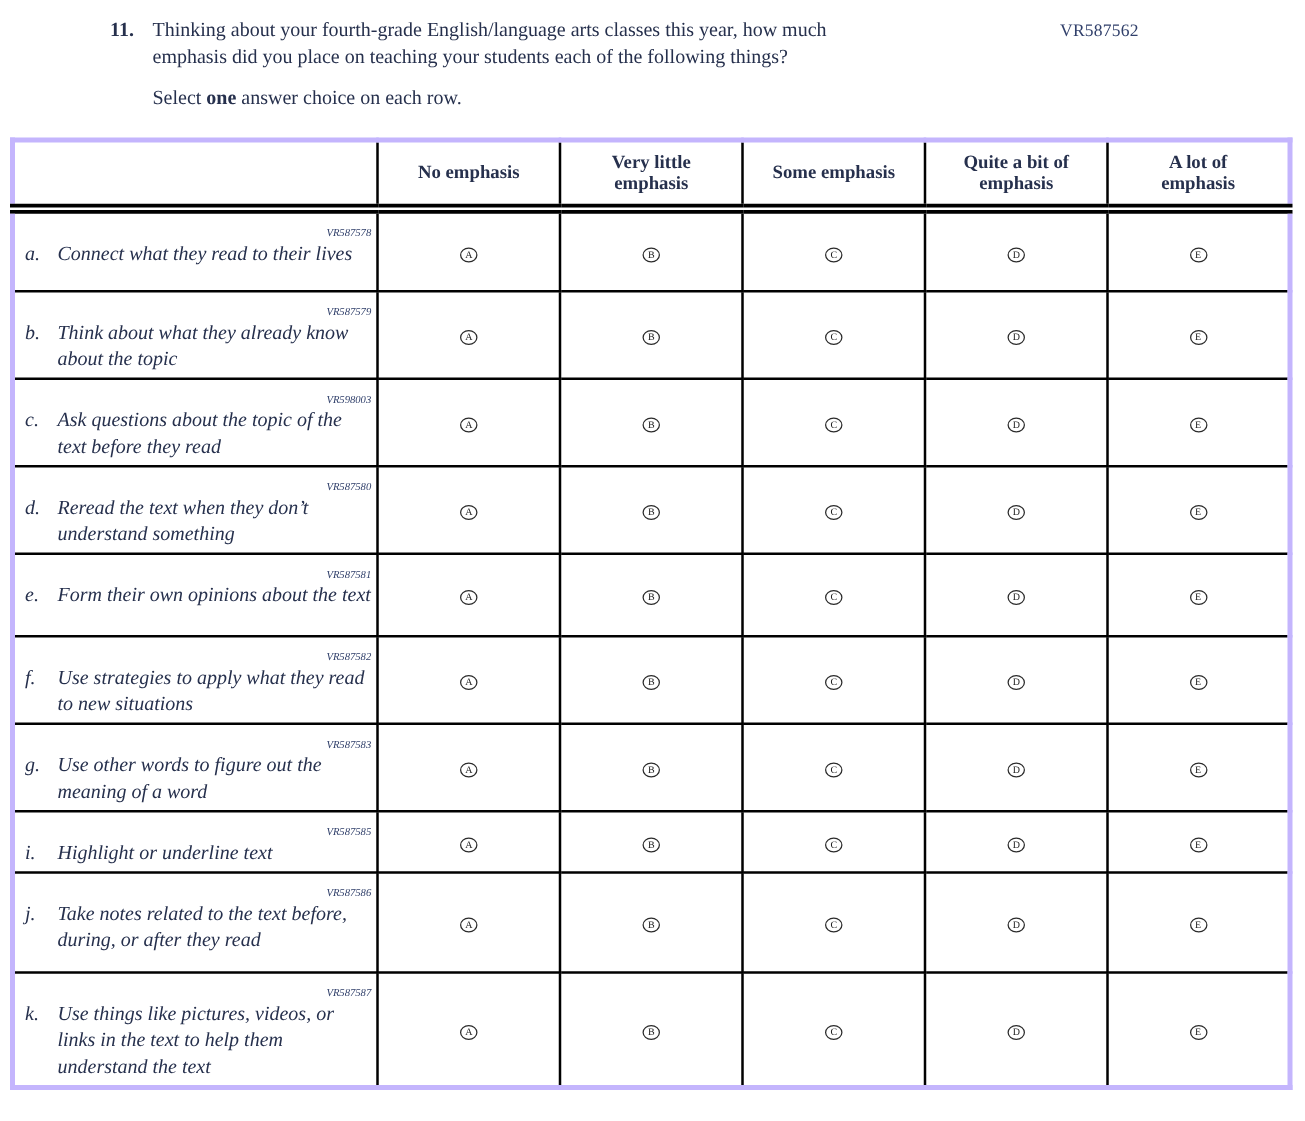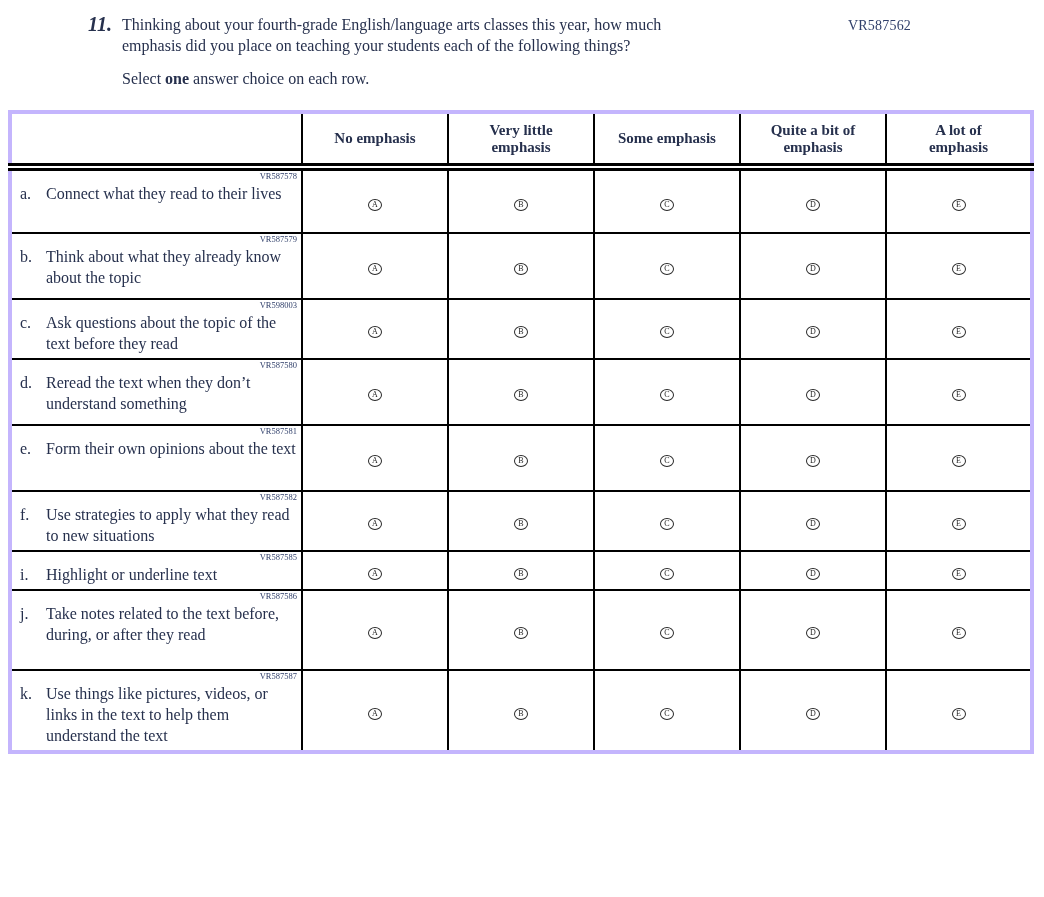--- a/index.html
+++ b/index.html
@@ -12,21 +12,21 @@
     overflow: hidden;
   }
 
   
   .top-code {
     position: absolute; top: 18px; left: 848px;
     font-size: 14px; color: #31406b; letter-spacing: 0.2px;
   }
   .question-block { position: absolute; top: 14px; left: 88px; }
   .q-row { display: flex; }
-  .q-num { font-weight: bold; font-size: 20px; line-height: 21px; width: 34px; flex-shrink: 0; font-style: italic; }
+  .q-num { font-weight: bold; font-size: 16px; line-height: 21px; width: 34px; flex-shrink: 0; }
   .q-text { font-size: 16px; line-height: 21px; width: 600px; }
   .q-instruction { margin: 12px 0 0 34px; font-size: 16px; line-height: 21px; }
   .q-instruction b { font-weight: bold; text-align: center; }
 
   
   table.grid {
     position: absolute; top: 110px; left: 8px;
     border-collapse: collapse; table-layout: fixed;
     width: 1024px;
     border: 4px solid #c4b5fd;
@@ -37,21 +37,22 @@
   thead th {
     height: 45px;
     border-bottom: 8px double #000;
     font-size: 15px; font-weight: bold; line-height: 17px;
     text-align: center; vertical-align: middle;
     padding: 2px 10px;
   }
   .hl { display: block; }
   td.label-cell {
     vertical-align: top;
-    padding: 0 4px 4px 8px;
+    padding: 10px 4px 4px 8px;
+    font-style: italic;
   }
   .vr {
     text-align: right;
     font-size: 8.5px; line-height: 11px;
     color: #31406b;
   }
   .stem { display: flex; font-size: 16px; line-height: 21px; margin-top: 1px; }
   .letter { width: 26px; flex-shrink: 0; }
   .stem-text { flex: 1; }
   td.opt { text-align: center; vertical-align: middle; }
@@ -201,20 +202,34 @@
             <span class="stem-text">Use strategies to apply what they read to new situations</span>
           </div>
       </td>
       <td class="opt"><span class="bubble">A</span></td>
       <td class="opt"><span class="bubble">B</span></td>
       <td class="opt"><span class="bubble">C</span></td>
       <td class="opt"><span class="bubble">D</span></td>
       <td class="opt"><span class="bubble">E</span></td>
     </tr>
 
+    <tr class="r66">
+      <td class="label-cell">
+        <div class="vr">VR587583</div>
+        <div class="stem">
+            <span class="letter">g.</span>
+            <span class="stem-text">Use other words to figure out the meaning of a word</span>
+          </div>
+      </td>
+      <td class="opt"><span class="bubble">A</span></td>
+      <td class="opt"><span class="bubble">B</span></td>
+      <td class="opt"><span class="bubble">C</span></td>
+      <td class="opt"><span class="bubble">D</span></td>
+      <td class="opt"><span class="bubble">E</span></td>
+    </tr>
 
 
     <tr class="r45">
       <td class="label-cell">
         <div class="vr">VR587585</div>
         <div class="stem">
             <span class="letter">i.</span>
             <span class="stem-text">Highlight or underline text</span>
           </div>
       </td>

